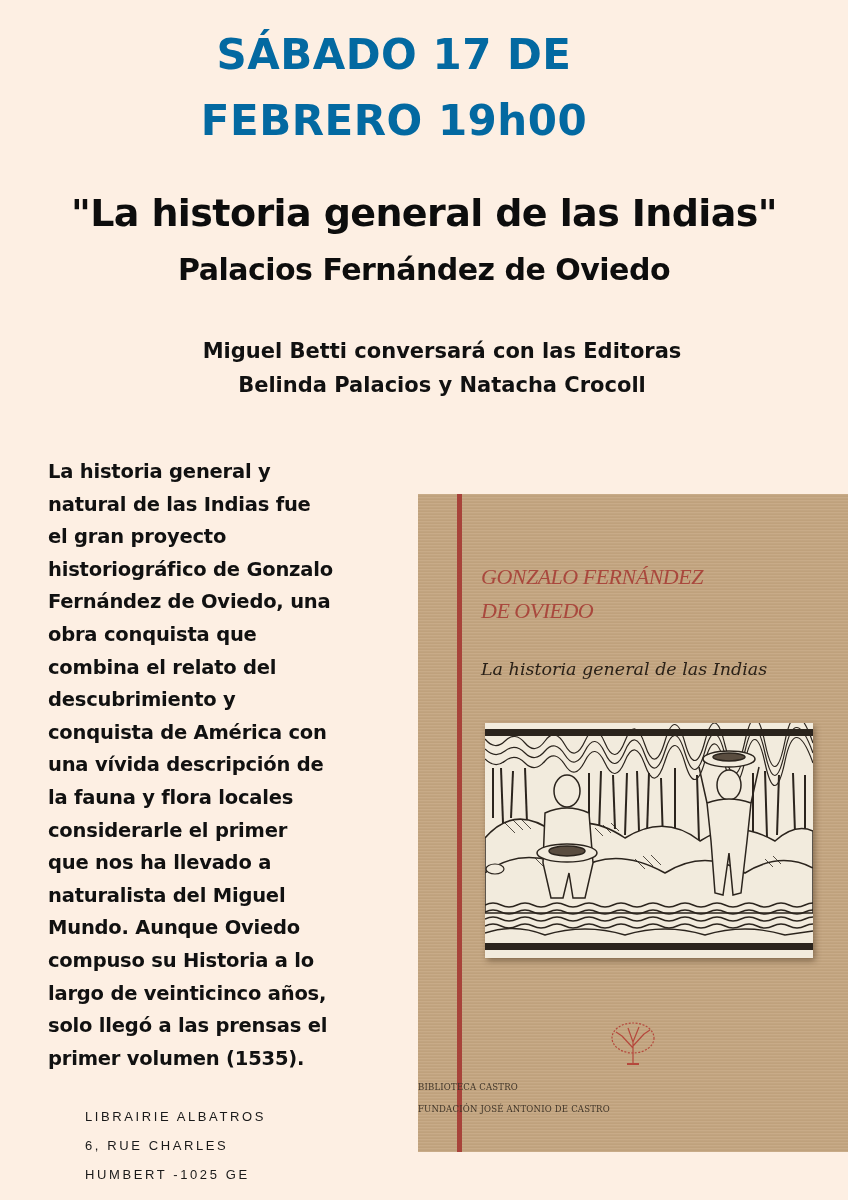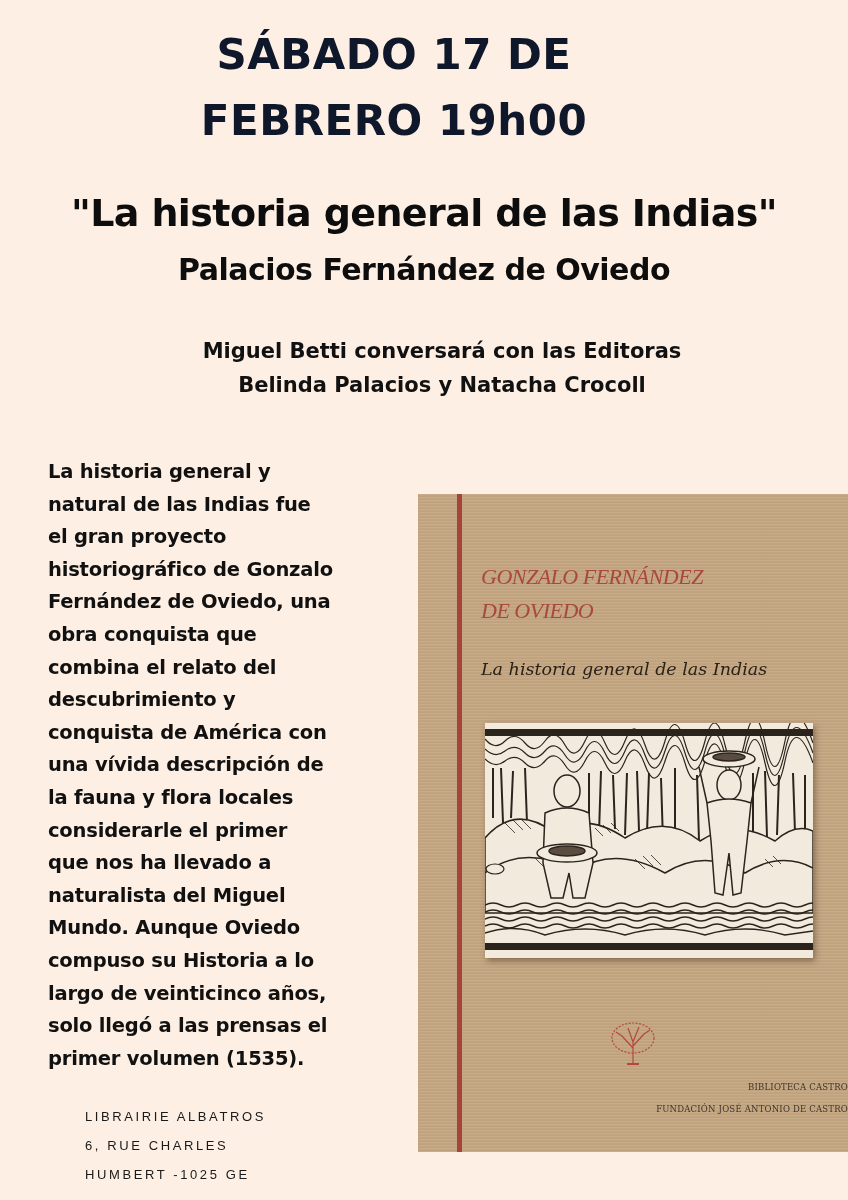--- a/index.html
+++ b/index.html
@@ -5,21 +5,21 @@
   html, body { margin: 0; padding: 0; }
   body {
     width: 848px; height: 1200px; overflow: hidden;
     background: #FDEFE3;
     position: relative;
     font-family: "DejaVu Sans", sans-serif;
   }
   .date {
     position: absolute; left: 0; top: 22px; width: 788px;
     text-align: center;
-    color: #0f172a;
+    color: #0369a1;
     font-family: "DejaVu Sans", sans-serif;
     font-weight: bold;
     font-size: 42px; line-height: 66px;
     letter-spacing: 0.5px;
   }
   .title {
     position: absolute; left: 0; top: 186px; width: 848px;
     text-align: center; color: #0d0d0d;
     font-family: "DejaVu Sans", sans-serif; font-weight: bold;
     font-size: 38px; line-height: 54px;
@@ -85,21 +85,21 @@
     background: #F2EBDD;
     box-shadow: 2px 3px 6px rgba(60,40,20,0.45);
     overflow: hidden;
   }
   .cover-illustration svg { display: block; }
   .cover-logo {
     position: absolute; left: 190px; top: 526px; width: 50px; height: 46px;
   }
   .cover-imprint {
     position: absolute; left: 0; top: 582px; width: 430px;
-    text-align: right; color: #3f3428;
+    text-align: left; color: #3f3428;
     font-family: "DejaVu Serif", serif;
     font-size: 8.5px; line-height: 22px;
     letter-spacing: 0.2px;
   }
   .cover-imprint span { display: block; white-space: nowrap; }
 </style>
 </head>
 <body>
 
 <div class="date">

